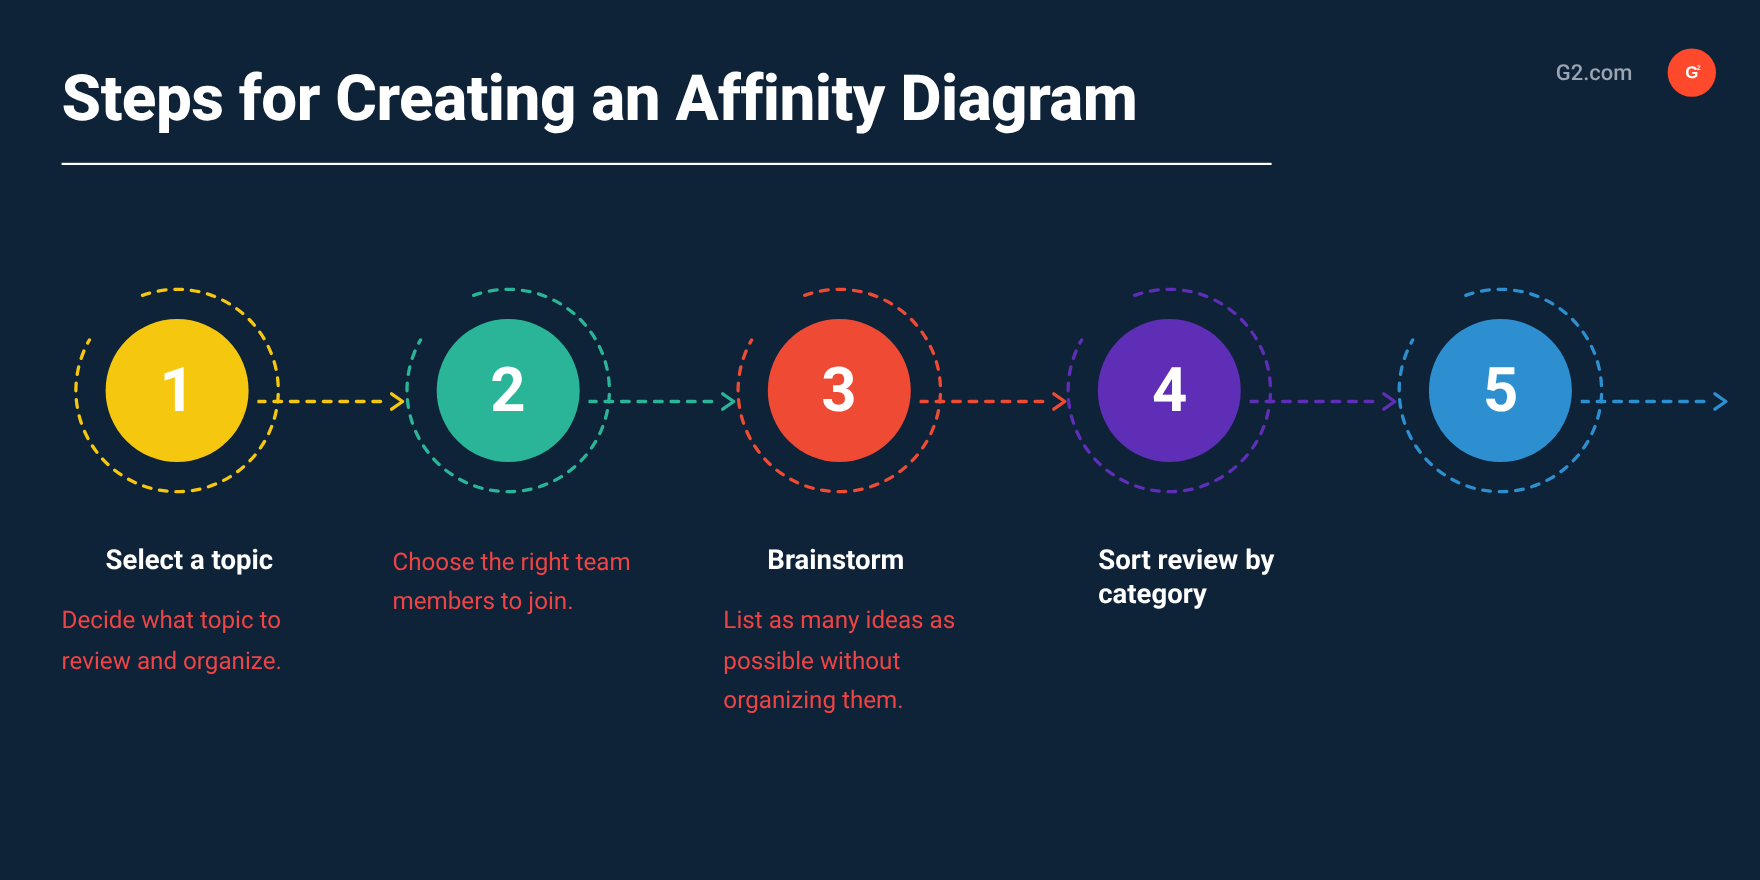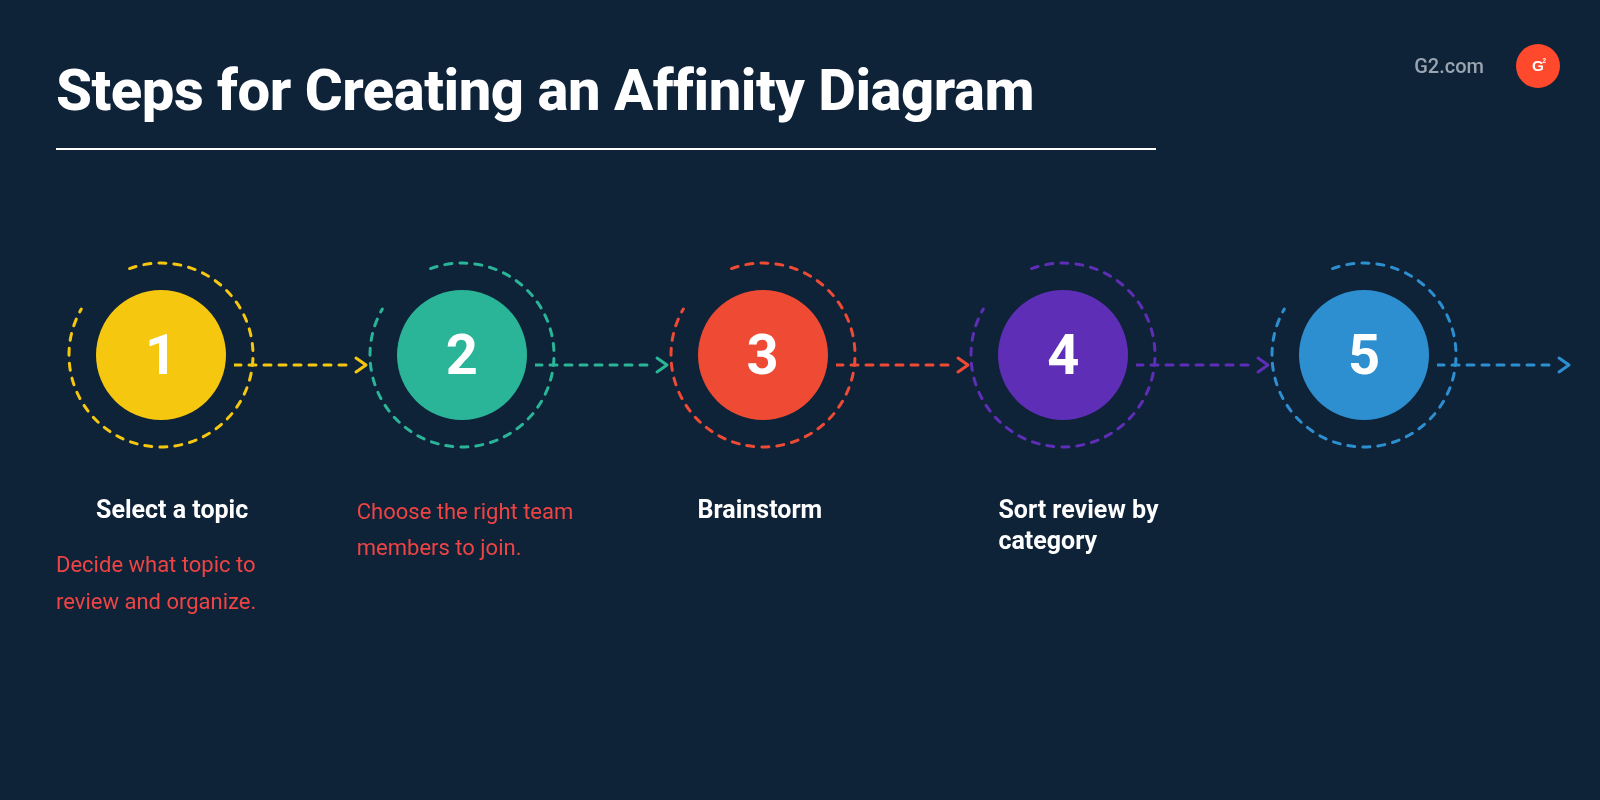--- a/index.html
+++ b/index.html
@@ -171,20 +171,21 @@
       <div class="solid-circle" style="background:#ef4a34">
         <span>3</span>
       </div>
 
     <svg class="connector" viewBox="0 0 140 20">
       <line x1="0" y1="10" x2="118" y2="10" stroke="#ef4a34" stroke-width="3" stroke-dasharray="7 8" stroke-linecap="round"></line>
       <polyline points="122,3 132,10 122,17" fill="none" stroke="#ef4a34" stroke-width="3" stroke-linecap="round" stroke-linejoin="round"></polyline>
     </svg>
     </div>
     <div class="step-title">Brainstorm</div>
+    <div class="step-body">List as many ideas as possible without organizing them.</div>
   </div>
     <div class="step">
     <div class="circle-wrap">
 
     <svg class="dashed-arc" viewBox="0 0 210 210">
       <path d="M 73.53414681403848 18.548278887696426 A 92 92 0 1 1 25.325662851831652 58.99999999999999" fill="none" stroke="#5e2eb6" stroke-width="3" stroke-dasharray="7 8" stroke-linecap="round"></path>
     </svg>
       <div class="solid-circle" style="background:#5e2eb6">
         <span>4</span>
       </div>

